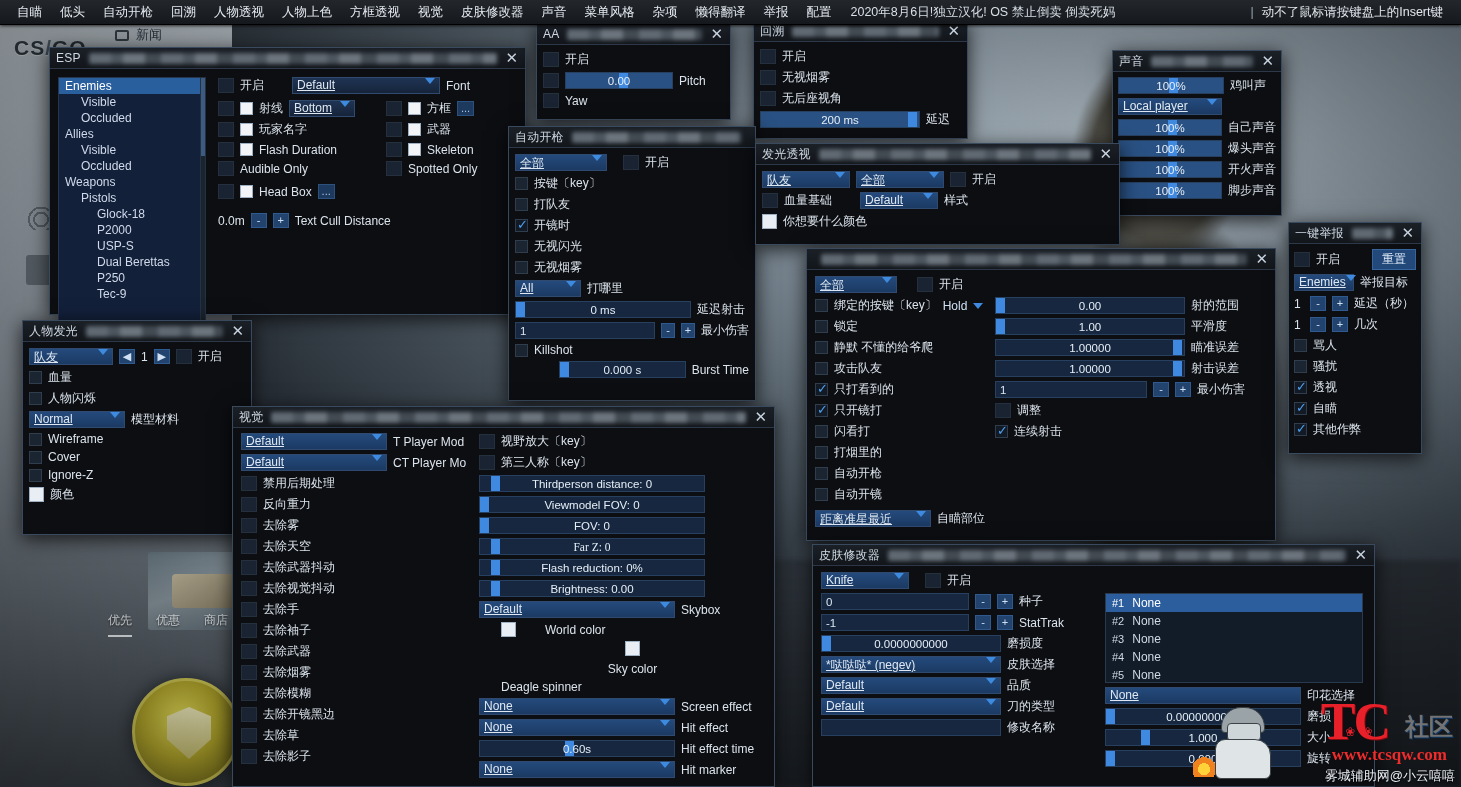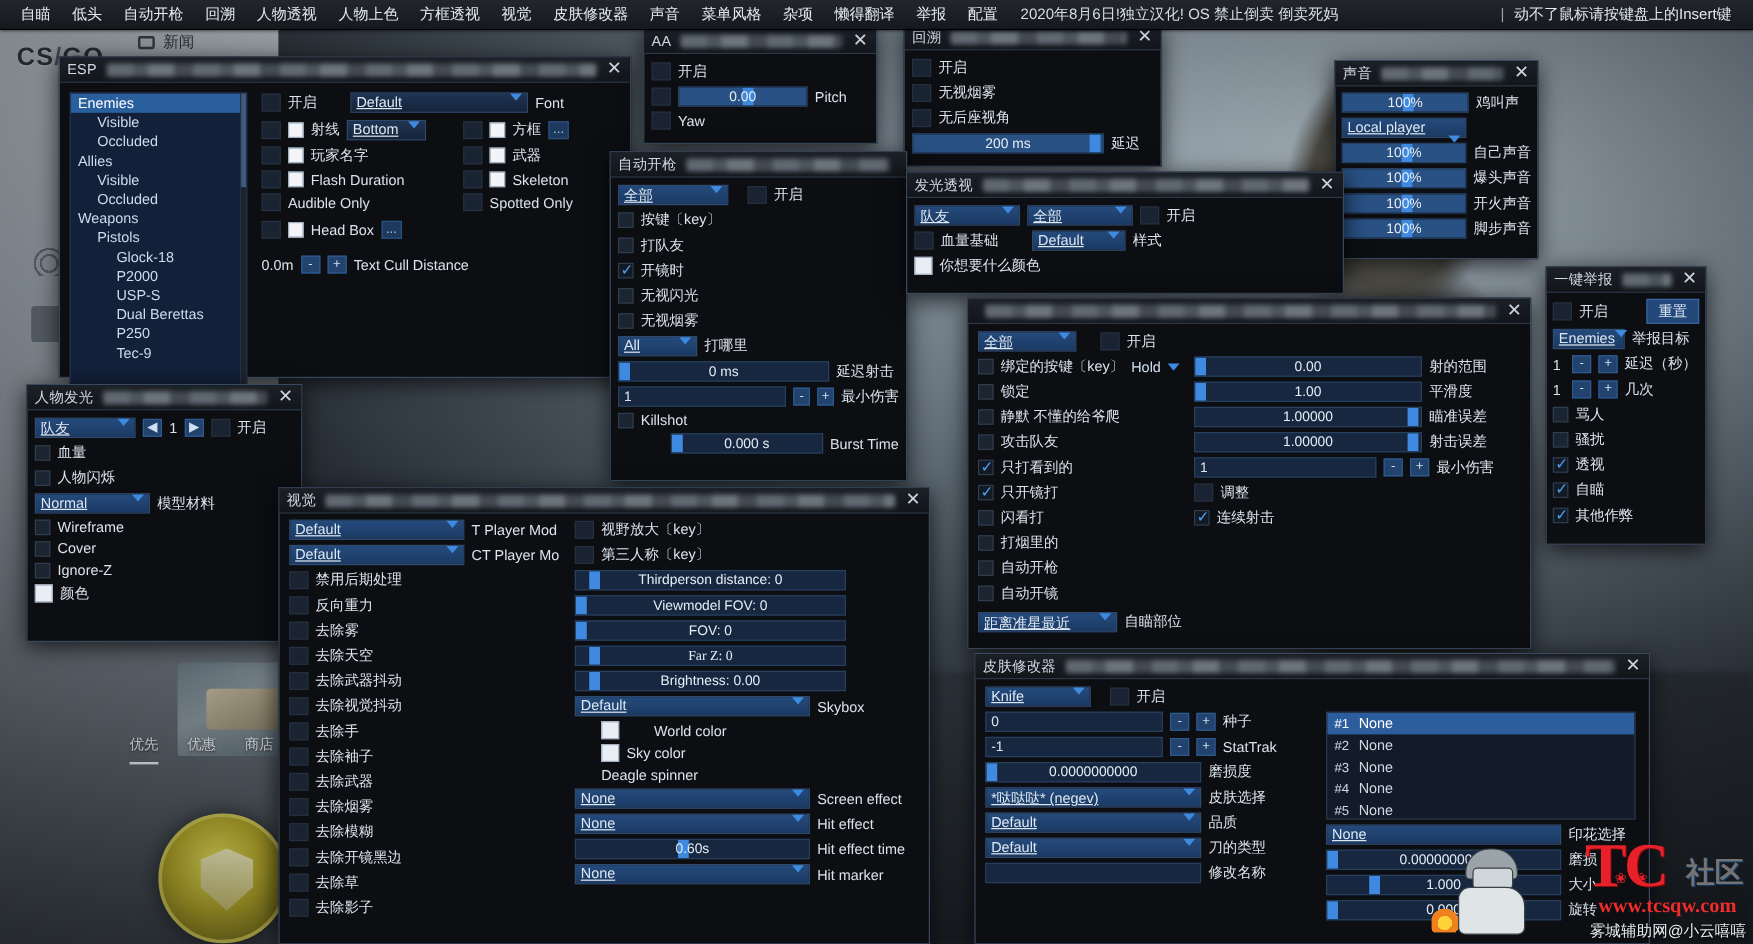--- a/index.html
+++ b/index.html
@@ -473,21 +473,21 @@
   <div class="body" style="padding:5px;">
     <div class="row">
       <span class="slider" style="width:106px;">
         <span class="fill" style="width:100%;"></span>
         <span class="knob" style="left:48%;"></span>
         <span class="txt">100%</span>
       </span>
       <span class="lbl">鸡叫声</span>
     </div>
     <div class="row">
-      <span class="combo blue" style="width:104px;flex-direction:column;">
+      <span class="combo blue" style="width:104px;">
         <span>Local player</span>
         <span class="carret"></span>
       </span>
     </div>
     <div class="row">
       <span class="slider" style="width:106px;">
         <span class="fill" style="width:100%;"></span>
         <span class="knob" style="left:48%;"></span>
         <span class="txt">100%</span>
       </span>
@@ -965,36 +965,42 @@
             </div>
             <div class="row">
               <span class="slider" style="width: 226px; font-family: Liberation Serif, serif;">
                 <span class="knob" style="left: 5%;"></span>
                 <span class="txt">Far Z: 0</span>
               </span>
             </div>
             <div class="row">
               <span class="slider" style="width: 226px;">
                 <span class="knob" style="left: 5%;"></span>
+                <span class="txt">Flash reduction: 0%</span>
+              </span>
+            </div>
+            <div class="row">
+              <span class="slider" style="width: 226px;">
+                <span class="knob" style="left: 5%;"></span>
                 <span class="txt">Brightness: 0.00</span>
               </span>
             </div>
           </div>
         <div class="row">
           <span class="combo blue" style="width:196px;">
             <span>Default</span>
             <span class="carret"></span>
           </span>
           <span class="lbl">Skybox</span>
         </div>
         <div class="row" style="padding-left:22px;gap:29px;">
           <span class="smallsq"></span>
           <span class="lbl">World color</span>
         </div>
-        <div class="row" style="padding-left:22px;">
+        <div class="row" style="padding-left:22px;flex-direction:column;">
           <span class="smallsq"></span>
           <span class="lbl">Sky color</span>
         </div>
         <div class="row" style="padding-left:22px;">
           <span class="lbl">Deagle spinner</span>
         </div>
         <div class="row">
           <span class="combo blue" style="width:196px;">
             <span>None</span>
             <span class="carret"></span>

